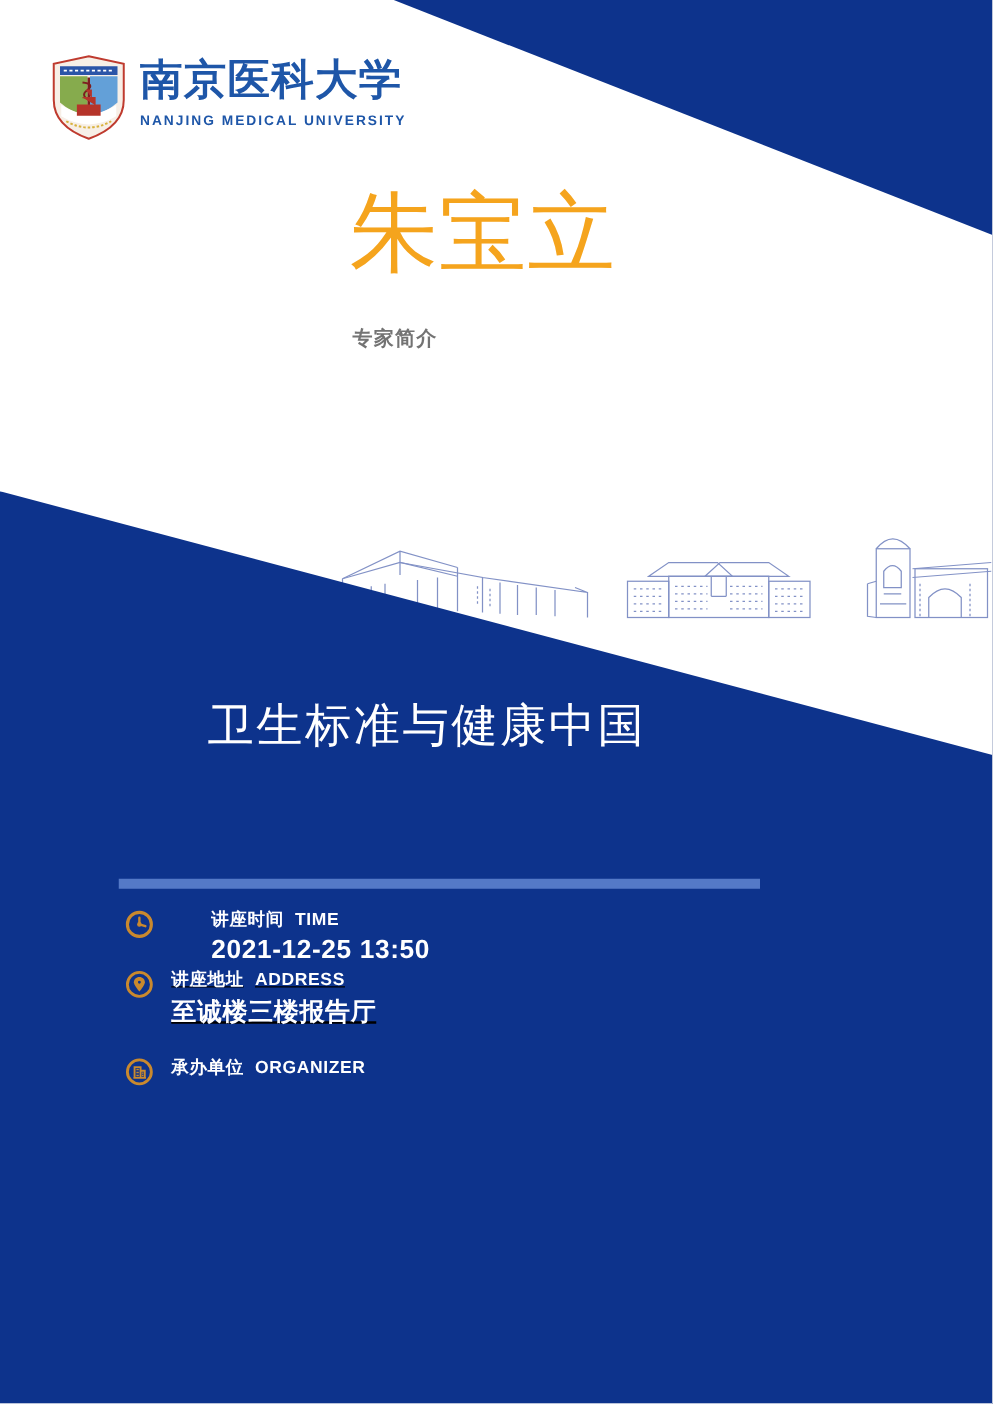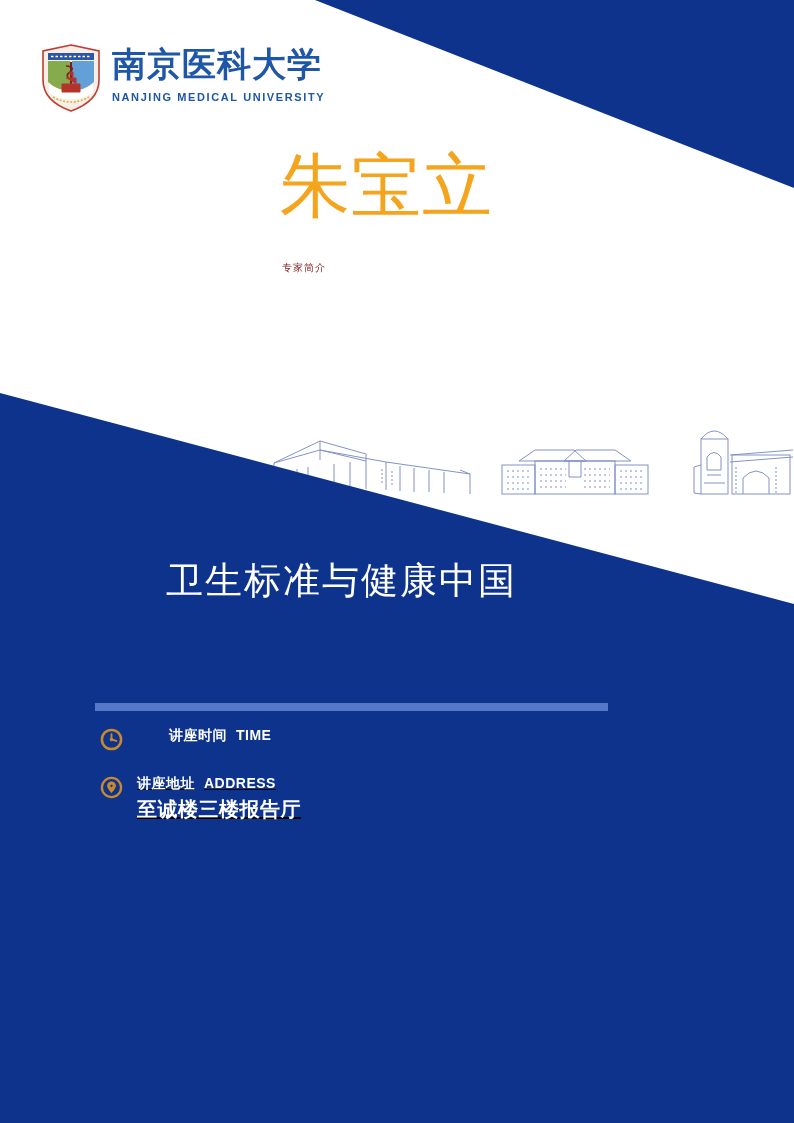--- a/index.html
+++ b/index.html
@@ -43,21 +43,21 @@
     letter-spacing:1.6px;margin-top:8px;
   }
   
   .speaker-name{
     position:absolute;left:280px;top:148px;z-index:3;
     font-size:70px;font-weight:normal;color:#f5a41d;
     letter-spacing:1px;line-height:1.1;white-space:nowrap;
   }
   .section-label{
     position:absolute;left:282px;top:261px;z-index:3;
-    font-size:10px;font-weight:normal;color:#7f1d1d;letter-spacing:1px;
+    font-size:16px;font-weight:bold;color:#737373;letter-spacing:1px;
   }
   
   .lecture-title{
     position:absolute;left:166px;top:556px;z-index:3;
     font-size:37px;color:#ffffff;letter-spacing:2px;white-space:nowrap;
   }
   
   .divider-bar{
     position:absolute;left:95px;top:703px;width:513px;height:8px;
     background:#5479c7;z-index:3;
@@ -150,32 +150,46 @@
   <div class="info-row row-time">
     <svg class="info-icon" viewBox="0 0 24 24" fill="none" stroke="#c9892e">
       <circle cx="12" cy="12" r="10" stroke-width="2.6"></circle>
       <path d="M12,6.5 L12,12 L17,13.5" stroke-width="2" stroke-linecap="round"></path>
       <circle cx="12" cy="12" r="1.4" fill="#c9892e"></circle>
     </svg>
     <div class="info-texts">
       <div class="info-label">
         <span>讲座时间</span><span class="en">TIME</span>
       </div>
+      <div class="info-value">2021-12-25 13:50</div>
     </div>
   </div>
 
   <div class="info-row row-address">
     <svg class="info-icon" viewBox="0 0 24 24" fill="none" stroke="#c9892e">
       <circle cx="12" cy="12" r="10" stroke-width="2.4"></circle>
       <path d="M12,5.8 C9.3,5.8 7.4,7.8 7.4,10.3 C7.4,13 12,18 12,18 C12,18 16.6,13 16.6,10.3 C16.6,7.8 14.7,5.8 12,5.8 Z" fill="#c9892e" stroke="none"></path>
       <circle cx="12" cy="10.2" r="1.7" fill="#0d338c"></circle>
     </svg>
     <div class="info-texts">
       <div class="info-label">
         <span>讲座地址</span><span class="en">ADDRESS</span>
       </div>
       <div class="info-value">至诚楼三楼报告厅</div>
     </div>
   </div>
 
+  <div class="info-row row-organizer">
+    <svg class="info-icon" viewBox="0 0 24 24" fill="none" stroke="#c9892e">
+      <circle cx="12" cy="12" r="10" stroke-width="2.4"></circle>
+      <path d="M8,17 L8,8 L13,8 L13,17 M13,11 L16.5,11 L16.5,17 M7,17 L17.5,17" stroke-width="1.6"></path>
+      <path d="M9.5,10 L11.5,10 M9.5,12.5 L11.5,12.5 M9.5,15 L11.5,15 M14.2,13 L15.4,13 M14.2,15 L15.4,15" stroke-width="1.1"></path>
+    </svg>
+    <div class="info-texts">
+      <div class="info-label">
+        <span>承办单位</span><span class="en">ORGANIZER</span>
+      </div>
+      <div class="info-value"></div>
+    </div>
+  </div>
 
 
 </div>
 
 </body></html>

